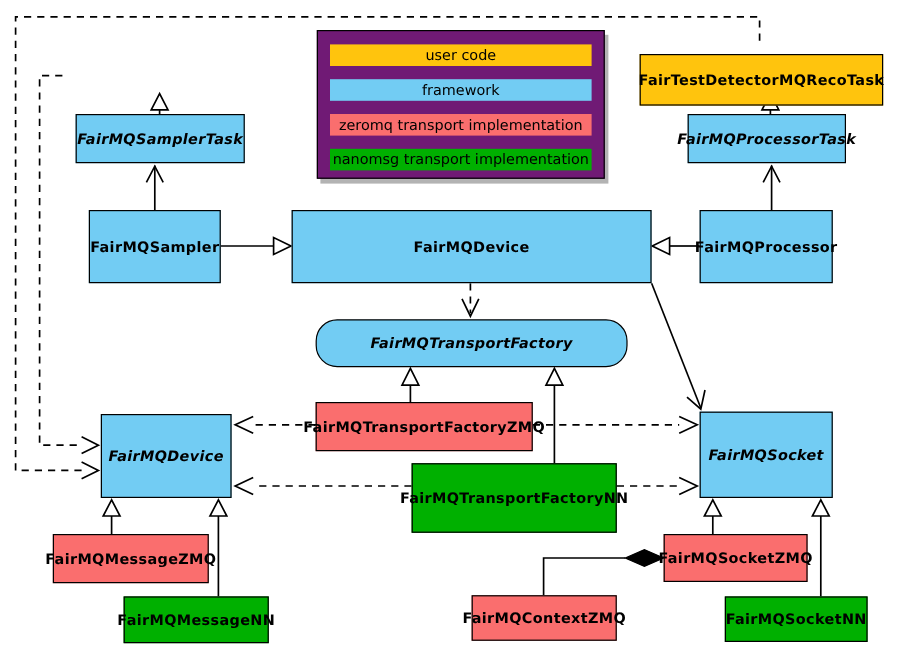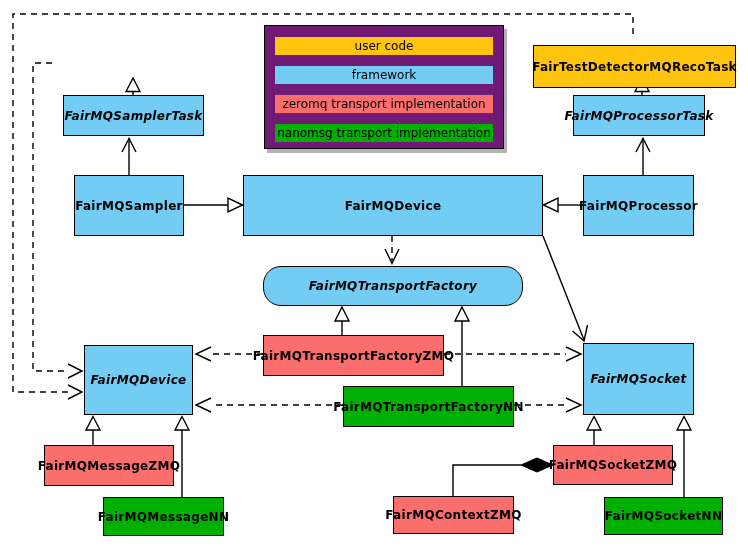--- a/index.html
+++ b/index.html
@@ -175,21 +175,21 @@
   </div>
 
   <div class="node abstract" style="left: 263px; top: 266px; width: 260px; height: 40px; background-color: rgb(114, 204, 243); border-radius: 18px;">
     <span>FairMQTransportFactory</span>
   </div>
 
   <div class="node" style="left: 263px; top: 335px; width: 181px; height: 41px; background-color: rgb(250, 110, 110);">
     <span>FairMQTransportFactoryZMQ</span>
   </div>
 
-  <div class="node" style="left: 343px; top: 386px; width: 171px; height: 41px; background-color: rgb(0, 176, 0);">
+  <div class="node" style="left: 343px; top: 386px; width: 171px; height: 58px; background-color: rgb(0, 176, 0);">
     <span>FairMQTransportFactoryNN</span>
   </div>
 
   <div class="node abstract" style="left: 84px; top: 345px; width: 109px; height: 70px; background-color: rgb(114, 204, 243);">
     <span>FairMQDevice</span>
   </div>
 
   <div class="node abstract" style="left: 583px; top: 343px; width: 111px; height: 72px; background-color: rgb(114, 204, 243);">
     <span>FairMQSocket</span>
   </div>

